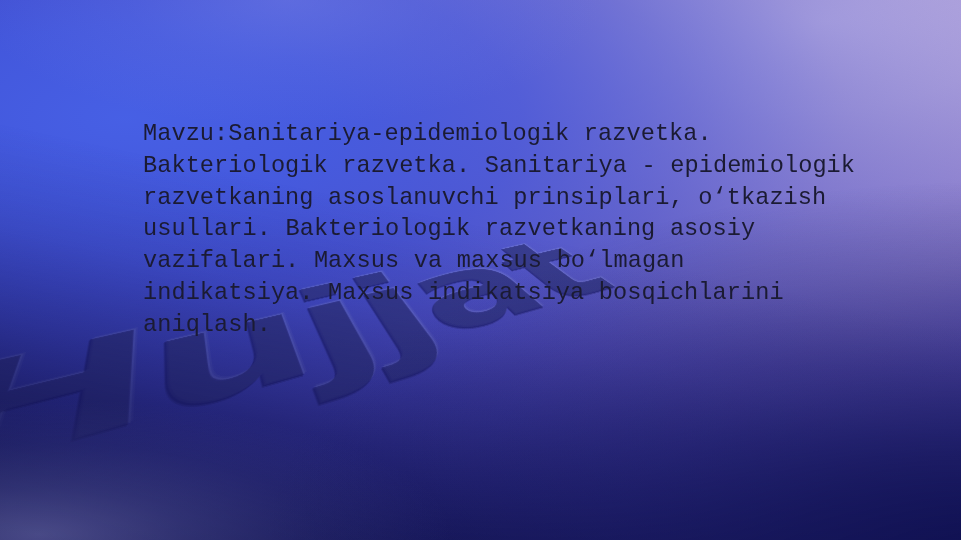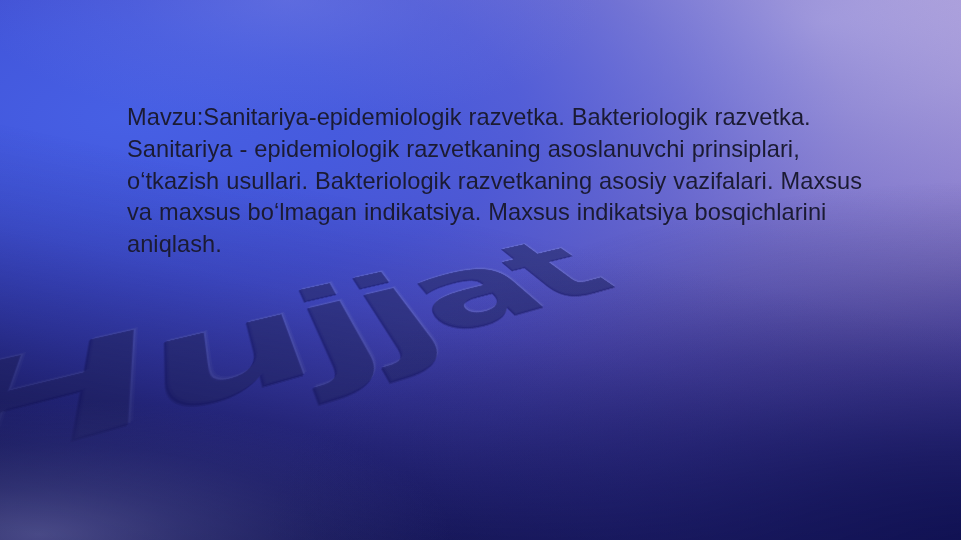--- a/index.html
+++ b/index.html
@@ -136,22 +136,22 @@
   }
 
   
   .content {
     position: absolute;
     left: 127px;
     top: 102px;
     width: 748px;
   }
   .body-text {
-    margin: 0;
-    font-family: Liberation Sans, sans-serif;
+    margin: 16px;
+    font-family: Liberation Mono, monospace;
     font-size: 23.6px;
     line-height: 31.8px;
     color: #1b1b33;
     letter-spacing: 0.05px;
     word-spacing: 0.4px;
     text-align: left;
   }
 </style>
 </head>
 <body>

